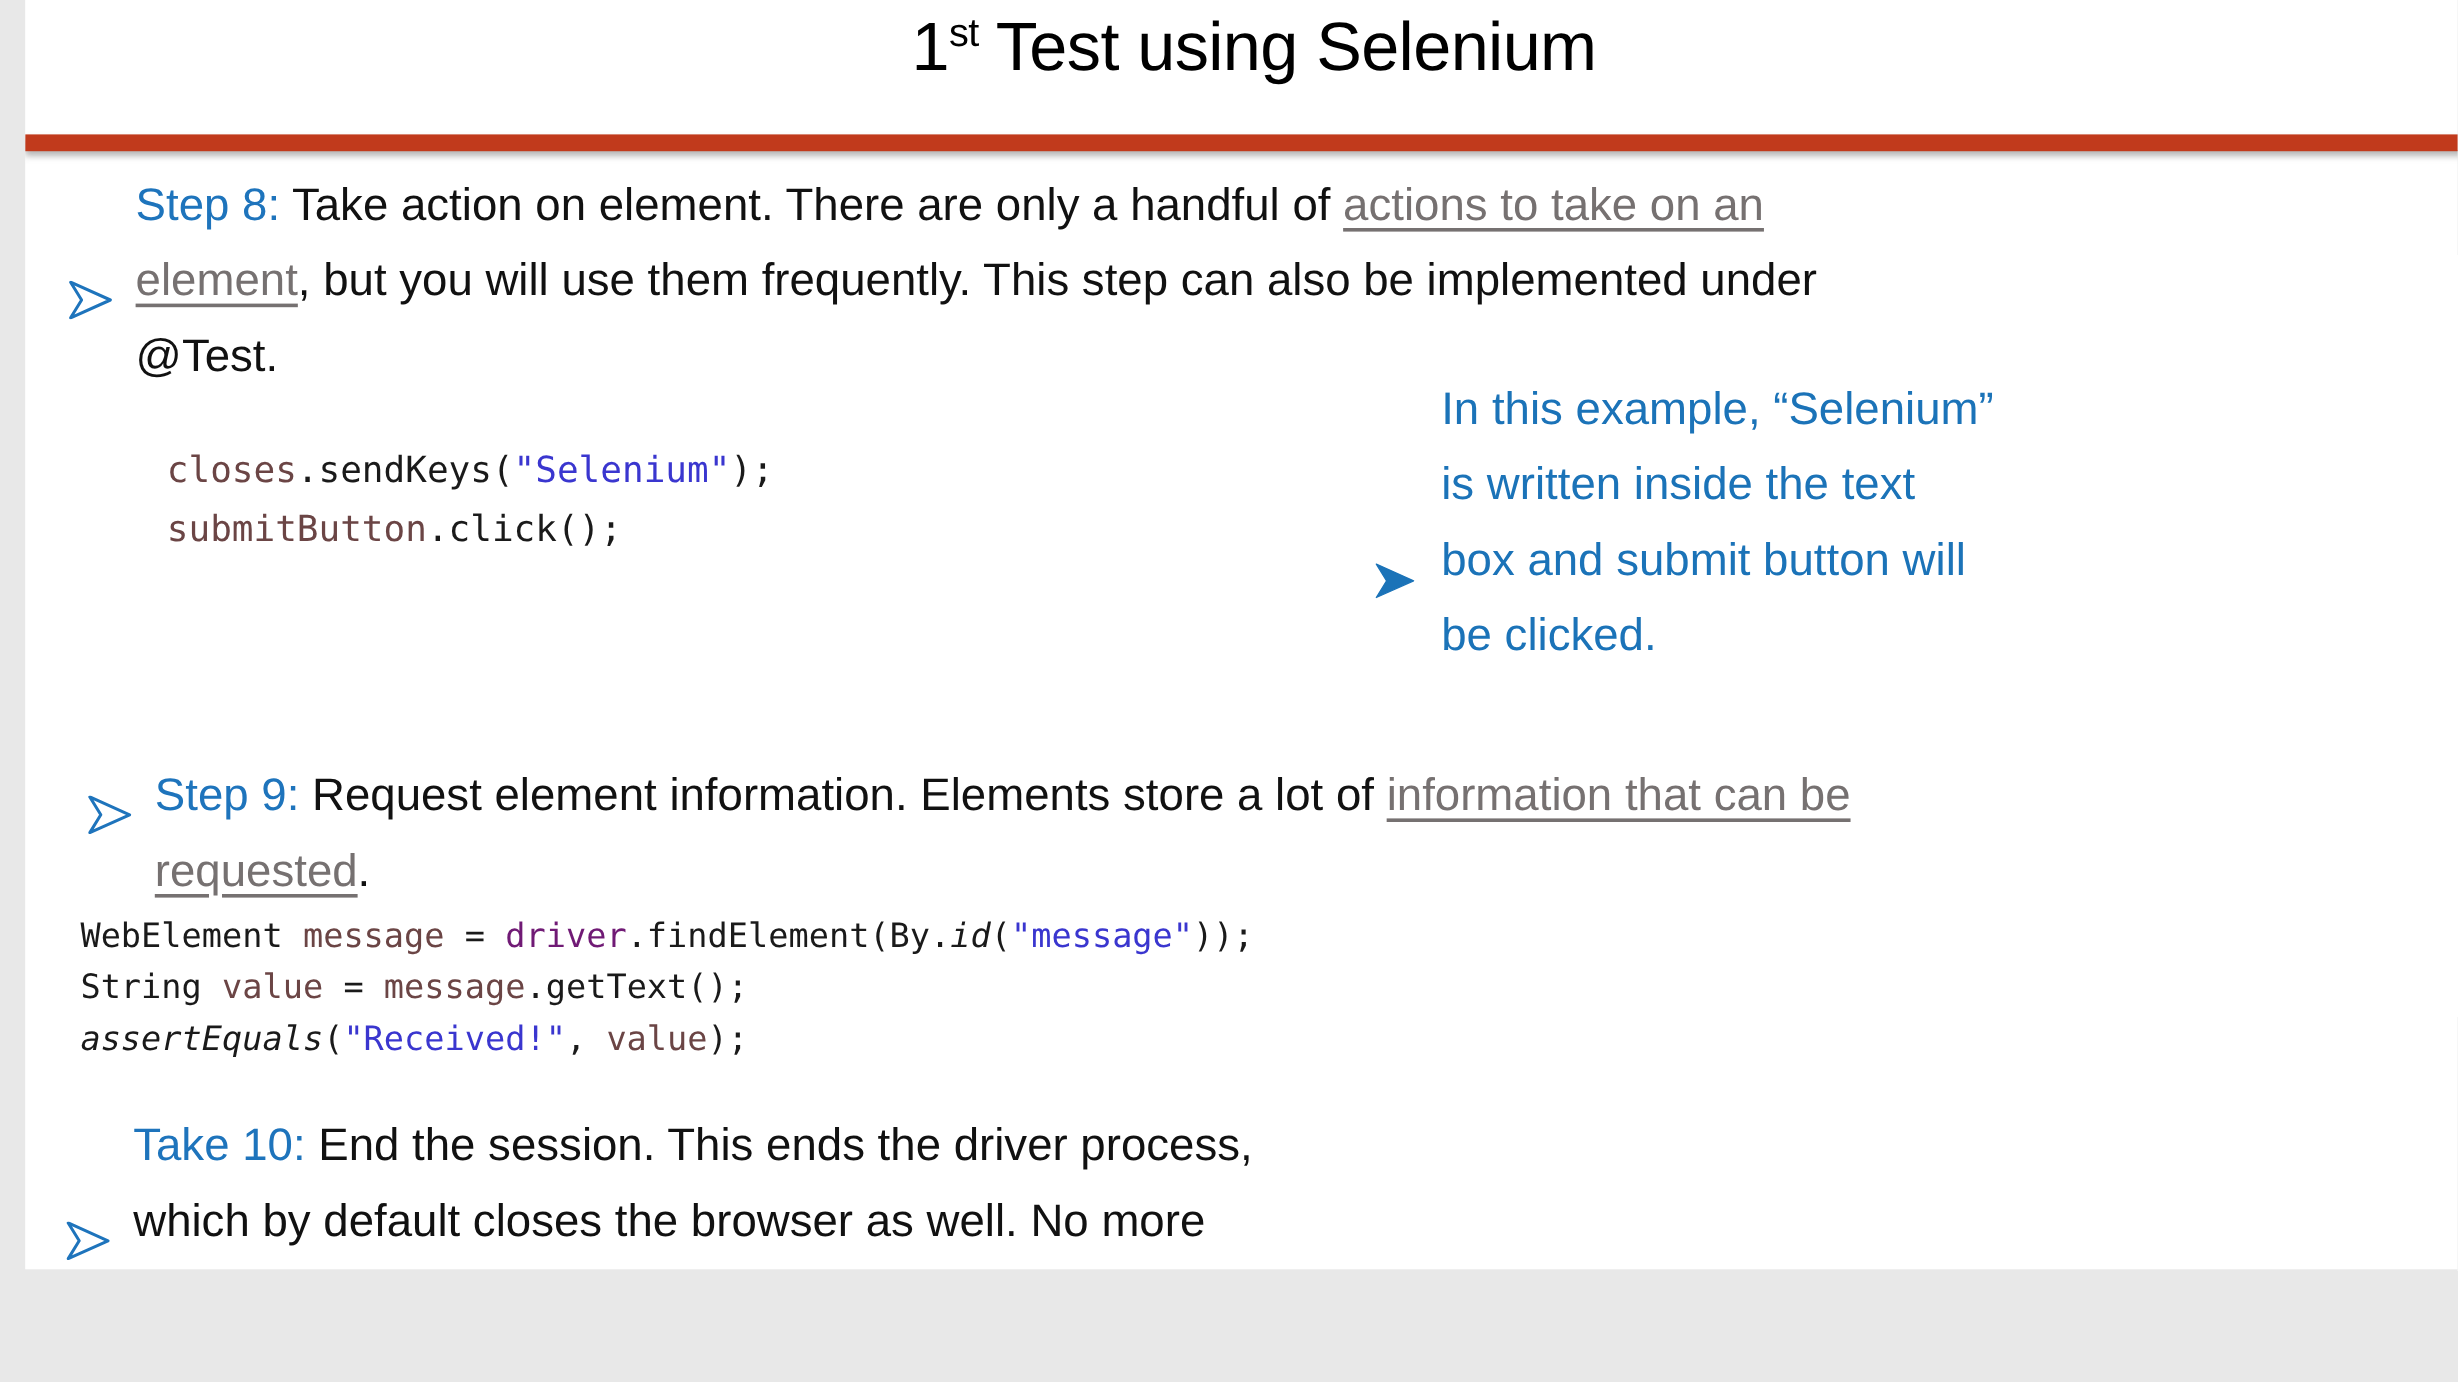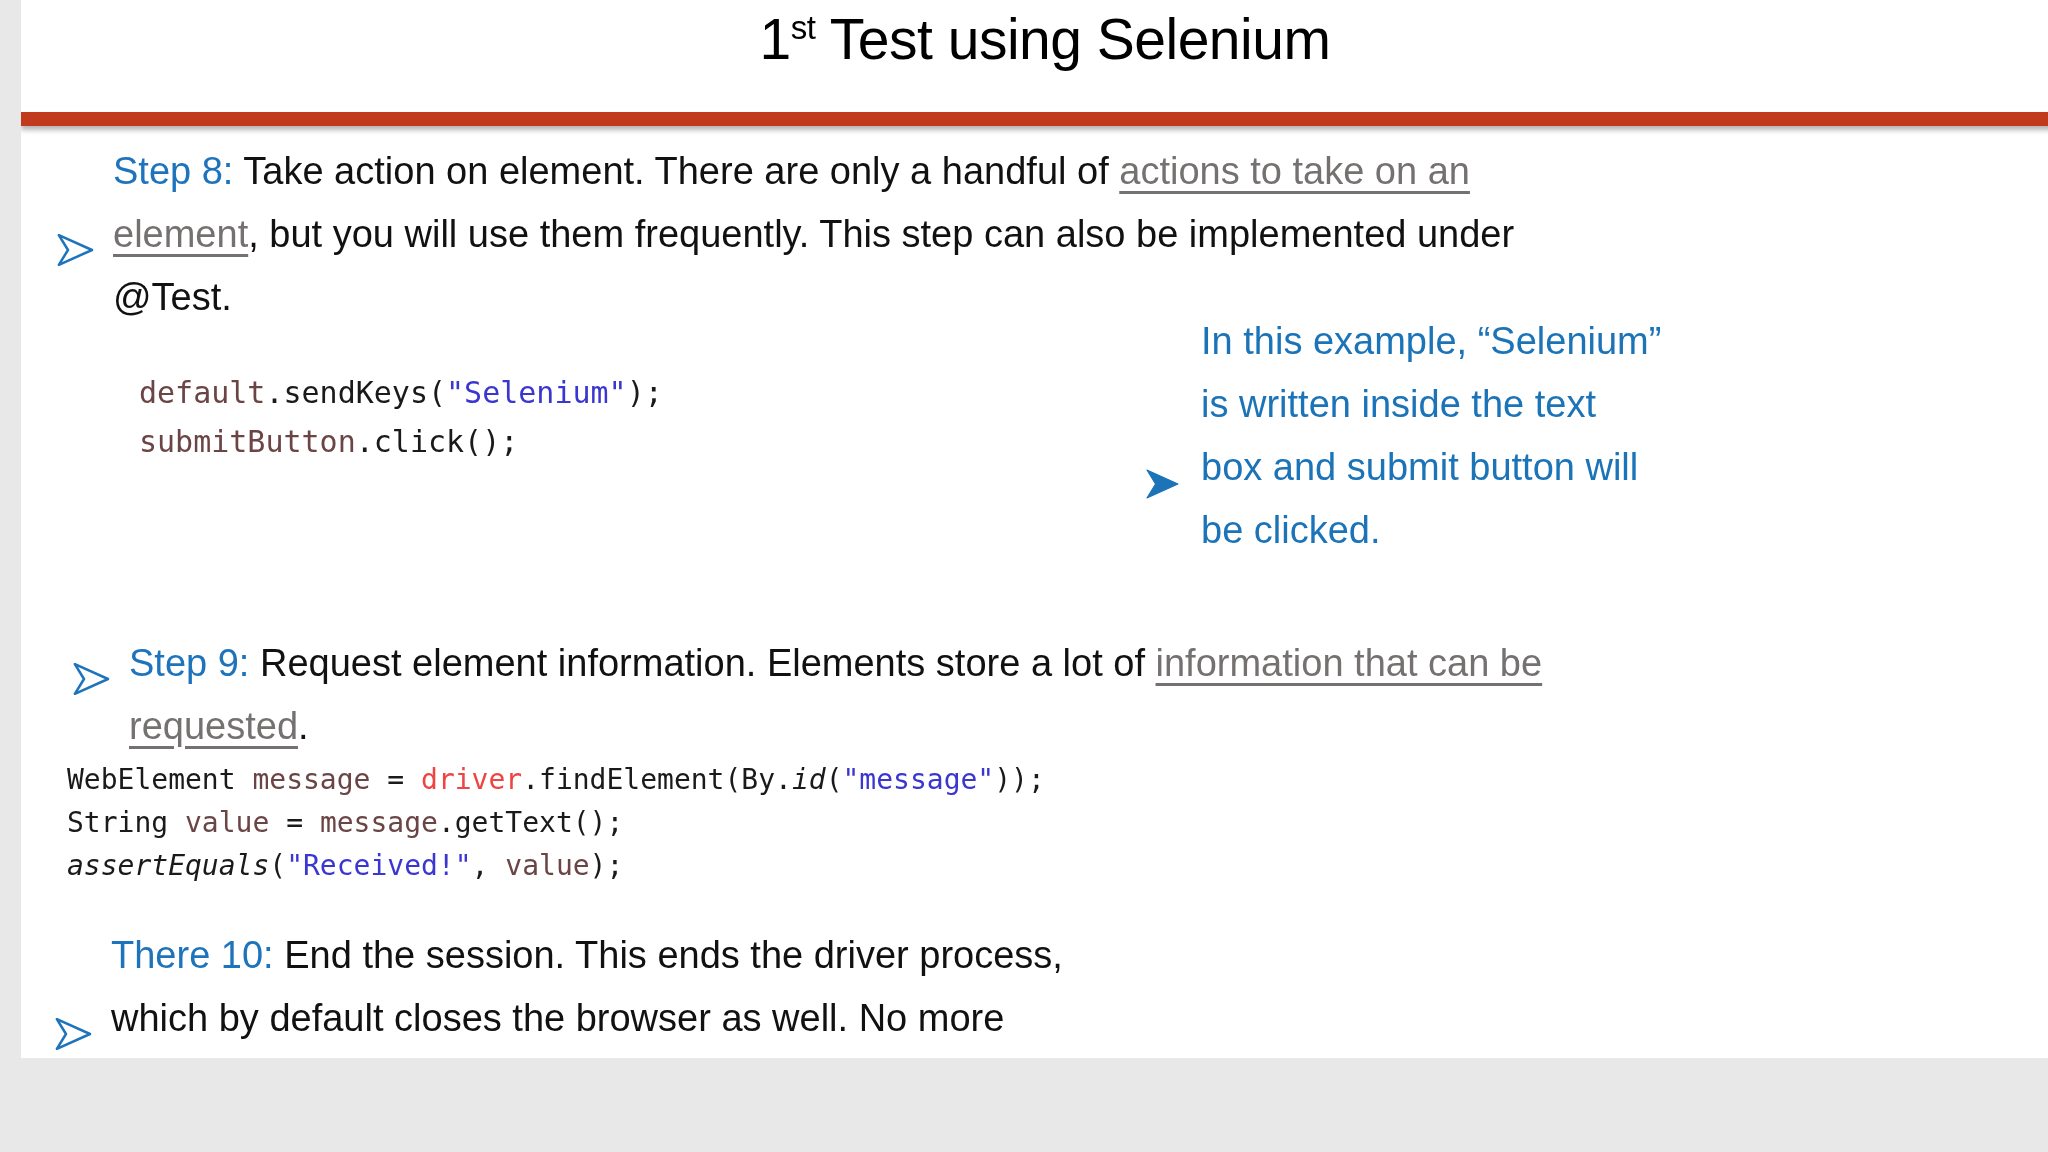--- a/index.html
+++ b/index.html
@@ -32,21 +32,21 @@
   
   .code{
     position:absolute;font-family:"DejaVu Sans Mono","Liberation Mono",monospace;
     color:#1a1a1a;white-space:pre;
   }
   .code-1{font-size:30px;line-height:49px;}
   .code-2{font-size:28px;line-height:43px;}
   .tok-p{color:#1a1a1a;}
   .tok-v{color:#6b4545;}
   .tok-s{color:#3a36cf;}
-  .tok-d{color:#ef4444;}
+  .tok-d{color:#701a75;}
   .tok-i{color:#1a1a1a;font-style:italic;}
   
   .footer-date{position:absolute;left:24px;top:1106px;font-size:25px;color:#0f766e;text-align:center;}
   .footer-center{position:absolute;left:0;right:0;top:1110px;text-align:center;font-size:24px;color:#8a8a8a;}
   .footer-page{position:absolute;right:112px;top:1102px;font-size:33px;color:#9a9a9a;}
   
   .step8{left:36px;top:140px;width:1880px;}
   .code-1{left:118px;top:368px;}
   .ex1{left:1124px;top:310px;width:720px;}
   .step9{left:52px;top:586px;width:1900px;}
@@ -67,21 +67,21 @@
     <span class="bullet-cell">
       <svg width="38" height="32" viewBox="0 0 32 28">
           <path d="M1,1 L30,14 L1,27 L9,14 Z" fill="#ffffff" stroke="#1e74bc" stroke-width="2.2" stroke-linejoin="round"></path>
         </svg>
     </span>
     <span class="para-text"><span class="step-label">Step 8:</span><span> Take action on element. There are only a handful of </span><span class="gray-link">actions to take on an
 element</span><span>, but you will use them frequently. This step can also be implemented under
 @Test.</span></span>
   </div>
 
-  <div class="code code-1"><div><span class="tok-v">default</span><span class="tok-p">.sendKeys(</span><span class="tok-s">"Selenium"</span><span class="tok-p">);</span></div><div><span class="tok-v">submitButton</span><span class="tok-p">.click();</span></div></div>
+  <div class="code code-1"><div><span class="tok-v">closes</span><span class="tok-p">.sendKeys(</span><span class="tok-s">"Selenium"</span><span class="tok-p">);</span></div><div><span class="tok-v">submitButton</span><span class="tok-p">.click();</span></div></div>
 
   <div class="bullet-para blue-callout ex1">
     <span class="bullet-cell">
       <svg width="36" height="30" viewBox="0 0 32 28">
           <path d="M1,1 L30,14 L1,27 L9,14 Z" fill="#1b73b8" stroke="#1b73b8" stroke-width="1" stroke-linejoin="round"></path>
         </svg>
     </span>
     <span class="para-text">In this example, “Selenium”
 is written inside the text
 box and submit button will
@@ -100,21 +100,21 @@
 
   <div class="code code-2"><div><span class="tok-p">WebElement </span><span class="tok-v">message</span><span class="tok-p"> = </span><span class="tok-d">driver</span><span class="tok-p">.findElement(By.</span><span class="tok-i">id</span><span class="tok-p">(</span><span class="tok-s">"message"</span><span class="tok-p">));</span></div><div><span class="tok-p">String </span><span class="tok-v">value</span><span class="tok-p"> = </span><span class="tok-v">message</span><span class="tok-p">.getText();</span></div><div><span class="tok-i">assertEquals</span><span class="tok-p">(</span><span class="tok-s">"Received!"</span><span class="tok-p">, </span><span class="tok-v">value</span><span class="tok-p">);</span></div></div>
 
 
   <div class="bullet-para step10">
     <span class="bullet-cell">
       <svg width="38" height="32" viewBox="0 0 32 28">
           <path d="M1,1 L30,14 L1,27 L9,14 Z" fill="#ffffff" stroke="#1e74bc" stroke-width="2.2" stroke-linejoin="round"></path>
         </svg>
     </span>
-    <span class="para-text"><span class="step-label">There 10:</span><span> End the session. This ends the driver process,
+    <span class="para-text"><span class="step-label">Take 10:</span><span> End the session. This ends the driver process,
 which by default closes the browser as well. No more
 commands can be sent to this driver instance.</span></span>
   </div>
 
   <div class="footer-date">8/14/2025</div>
   <div class="footer-center">Lecture 12 and 13</div>
   <div class="footer-page">21</div>
 
 </div>
 

